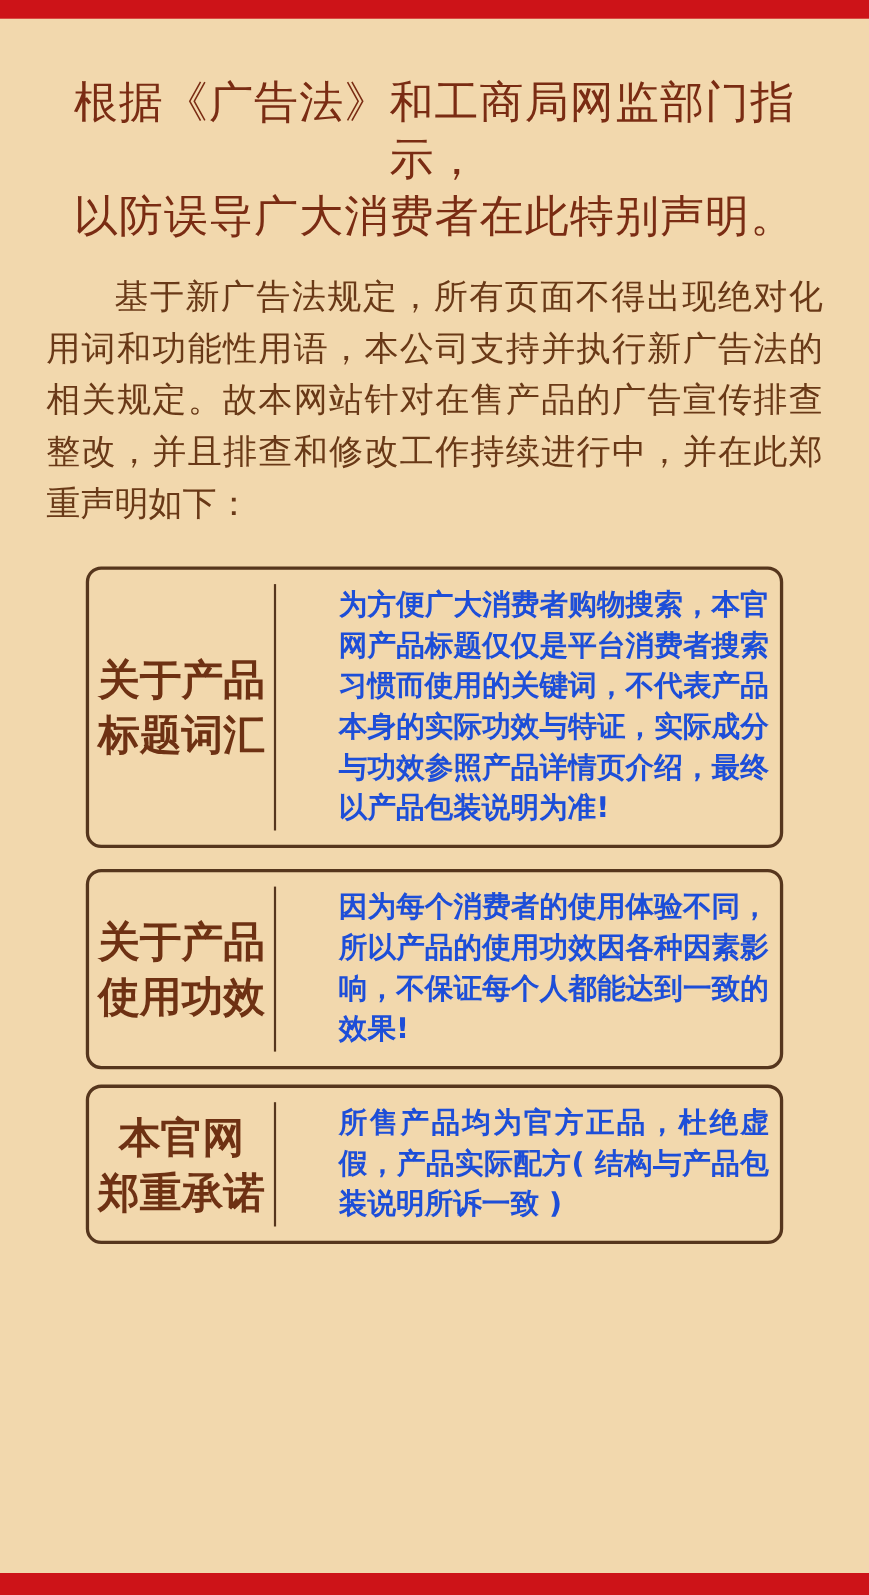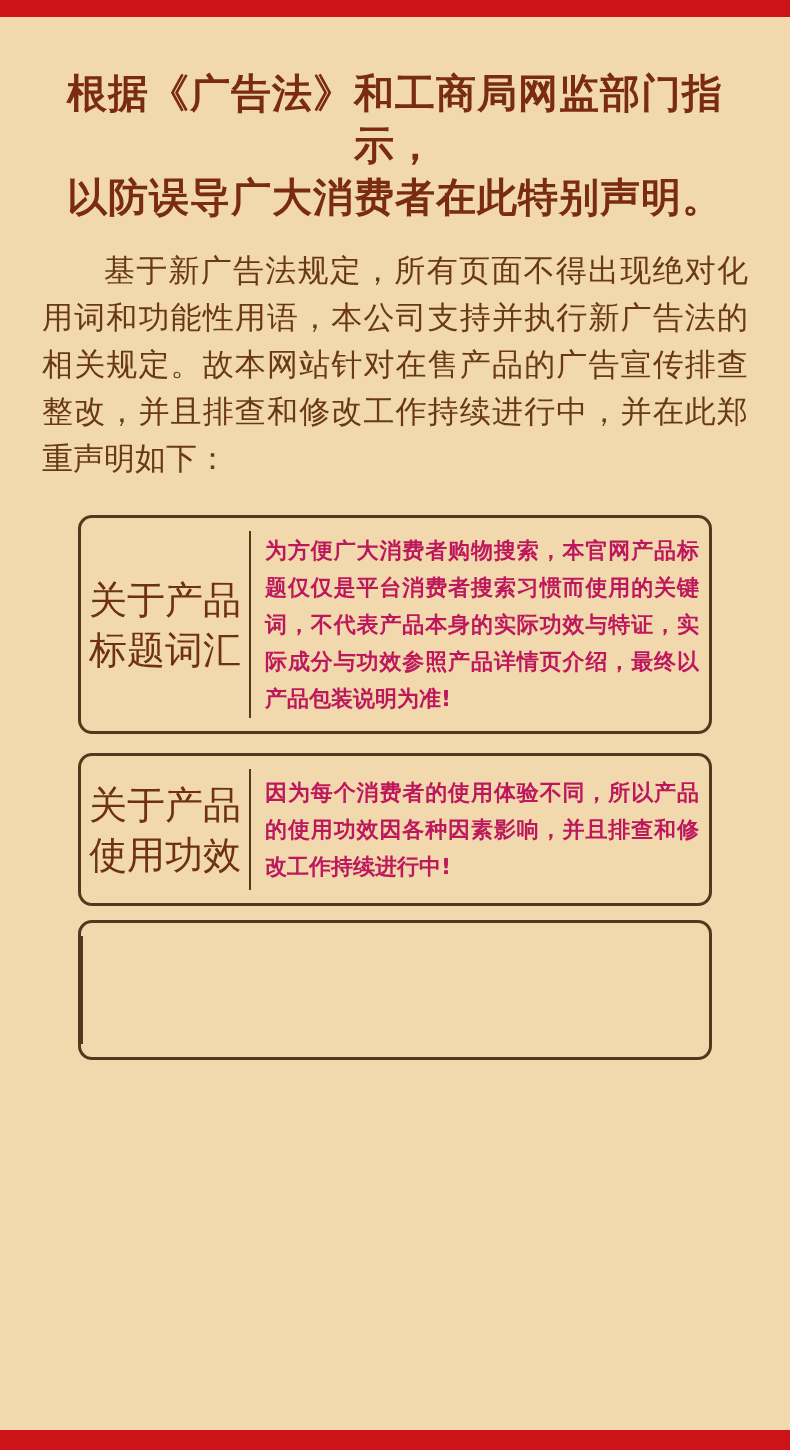--- a/index.html
+++ b/index.html
@@ -23,21 +23,21 @@
     background: #cd1318;
   }
   .band-top { top: 0; height: 17px; }
   .band-bottom { bottom: 0; height: 20px; }
 
   .title {
     margin: 67px 28px 0;
     text-align: center;
     font-size: 40px;
     line-height: 52px;
-    font-weight: bold;
+    font-weight: normal;
     letter-spacing: 1px;
     color: #7a2c13;
     white-space: pre-line;
   }
 
   .para {
     margin: 31px 42px 0;
     font-size: 31px;
     line-height: 47px;
     text-align: justify;
@@ -56,41 +56,42 @@
     box-sizing: border-box;
   }
   .box-1 { min-height: 194px; margin-bottom: 19px; }
   .box-2 { min-height: 153px; margin-bottom: 14px; }
   .box-3 { min-height: 140px; }
 
   .box-label {
     flex: 0 0 168px;
     width: 168px;
     text-align: center;
-    font-weight: normal;
+    font-weight: bold;
     font-size: 38px;
     line-height: 50px;
     color: #6e3113;
     white-space: pre-line;
   }
   .box-divider {
     align-self: stretch;
     width: 0;
     border-left: 2px solid #56361d;
     margin: 13px 0;
   }
   .box-body {
     flex: 1;
     padding: 14px 10px 14px 14px;
     font-family: "DejaVu Sans", "Liberation Sans", sans-serif;
     font-weight: bold;
-    font-size: 22px;
+    font-size: 26px;
     line-height: 37px;
     text-align: justify;
-    color: #be185d;
+    color: #1d4ed8;
+    margin-left: 43px;
   }
 </style>
 </head>
 <body>
 
 <div class="page">
 
   <div class="band band-top"></div>
 
   <h1 class="title">根据《广告法》和工商局网监部门指示，
@@ -105,24 +106,27 @@
       <div class="box-label">关于产品
 标题词汇</div>
       <div class="box-divider"></div>
       <div class="box-body">为方便广大消费者购物搜索，本官网产品标题仅仅是平台消费者搜索习惯而使用的关键词，不代表产品本身的实际功效与特证，实际成分与功效参照产品详情页介绍，最终以产品包装说明为准!</div>
     </div>
 
     <div class="notice-box box-2">
       <div class="box-label">关于产品
 使用功效</div>
       <div class="box-divider"></div>
-      <div class="box-body">因为每个消费者的使用体验不同，所以产品的使用功效因各种因素影响，并且排查和修改工作持续进行中!</div>
+      <div class="box-body">因为每个消费者的使用体验不同，所以产品的使用功效因各种因素影响，不保证每个人都能达到一致的效果!</div>
     </div>
 
     <div class="notice-box box-3">
+      <div class="box-label">本官网
+郑重承诺</div>
       <div class="box-divider"></div>
+      <div class="box-body">所售产品均为官方正品，杜绝虚假，产品实际配方( 结构与产品包装说明所诉一致 )</div>
     </div>
 
   </div>
 
   <div class="band band-bottom"></div>
 
 </div>
 
 </body></html>

